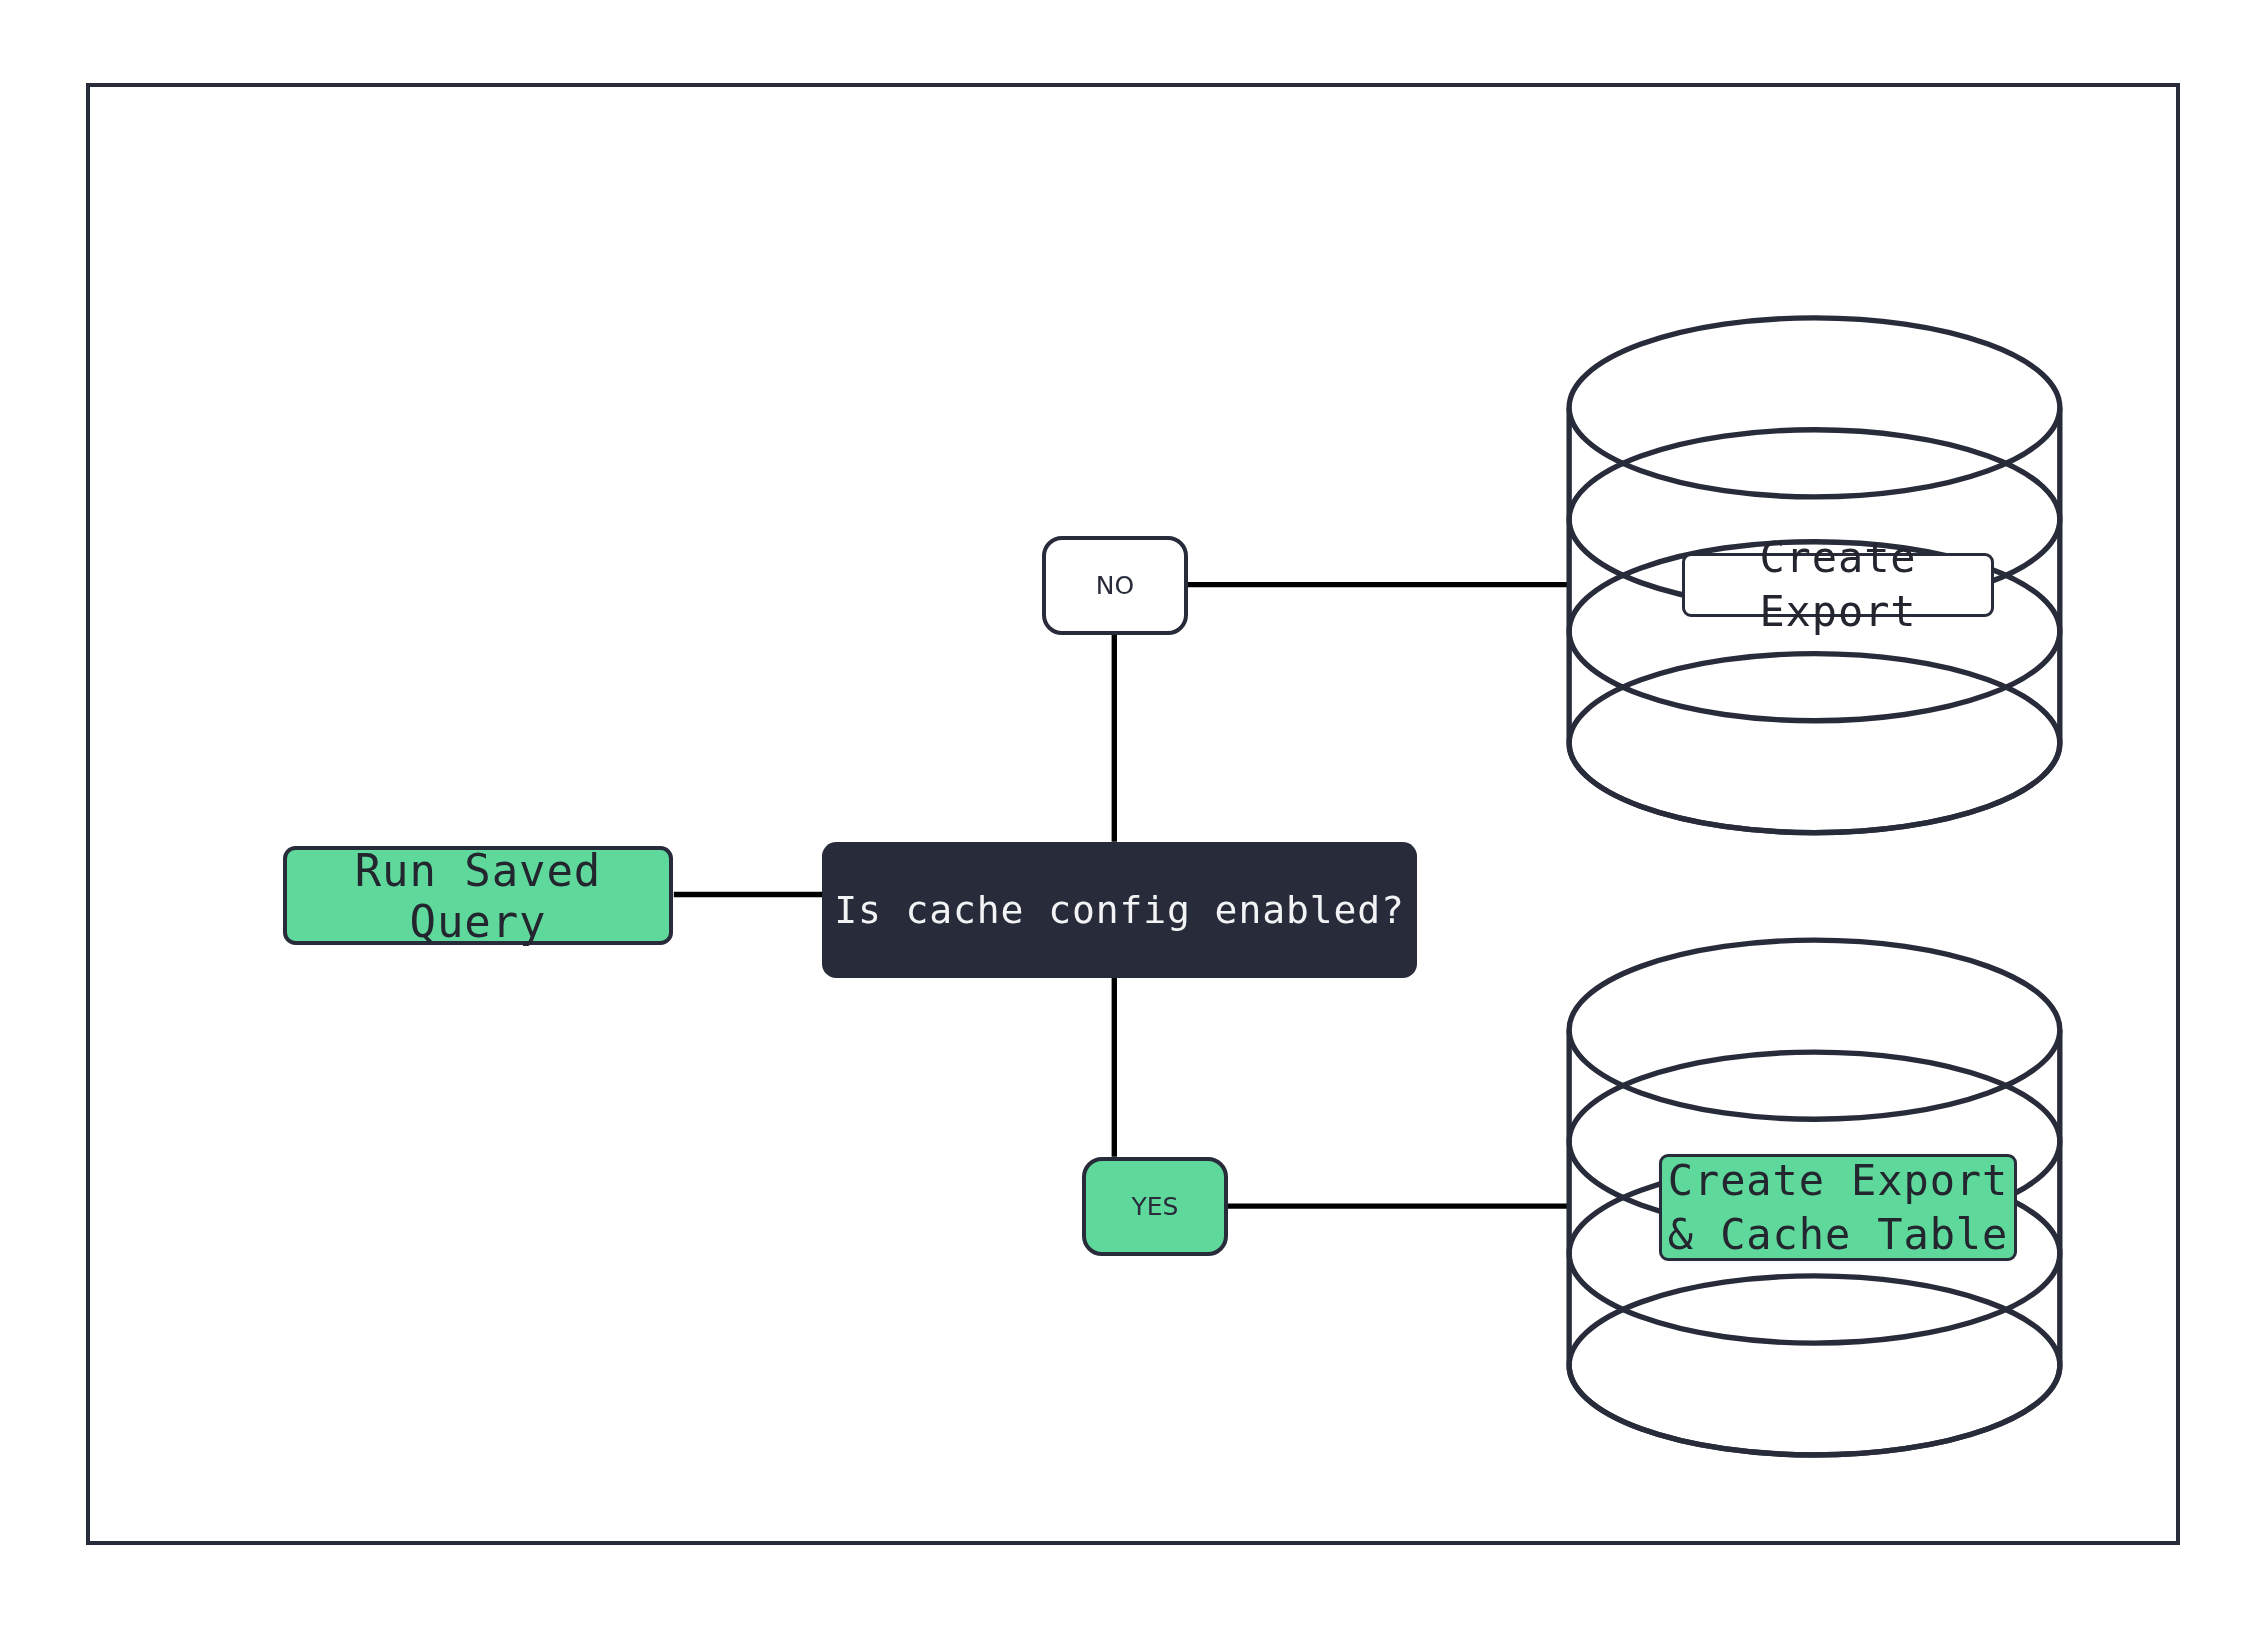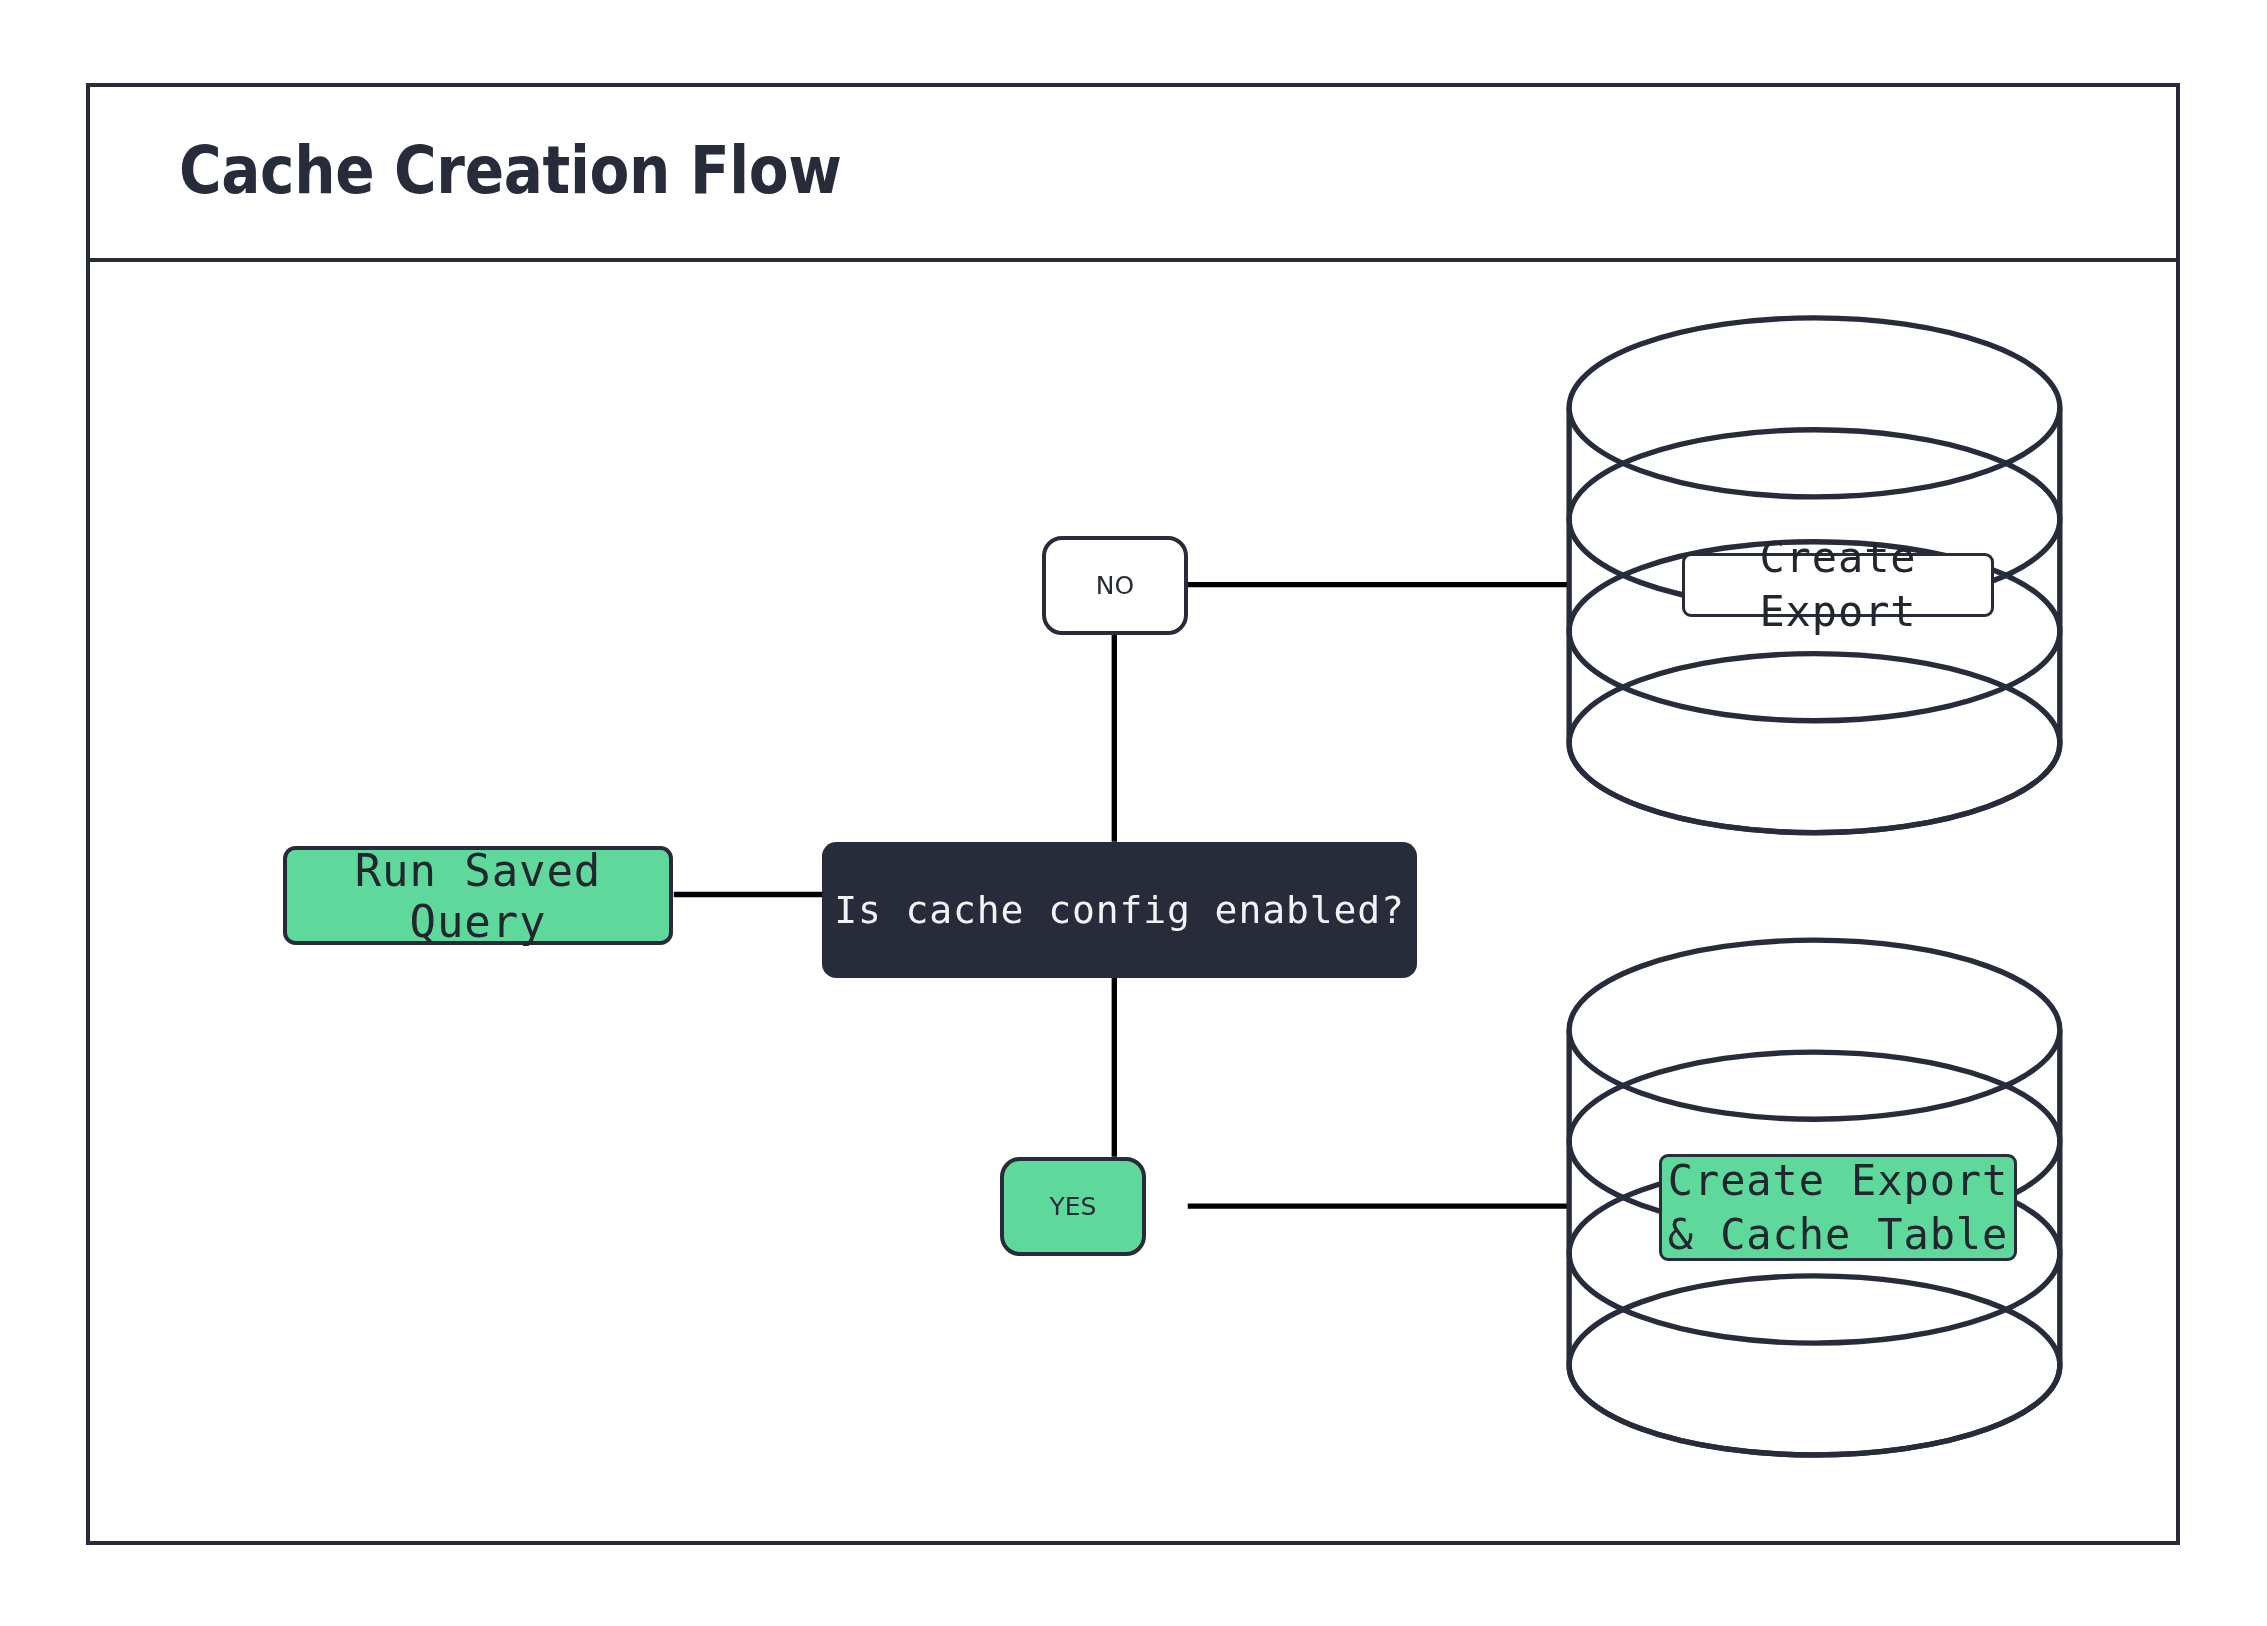--- a/index.html
+++ b/index.html
@@ -129,35 +129,32 @@
   }
 
   .db-label.green {
     background: #5FD99B;
   }
 
   
   #node-run-saved-query { left: 283px;  top: 846px;  width: 390px; height: 99px; }
   #node-decision        { left: 822px;  top: 842px;  width: 595px; height: 136px; }
   #node-no              { left: 1042px; top: 536px;  width: 146px; height: 99px; }
-  #node-yes             { left: 1000px; top: 1157px; width: 146px; height: 99px; }
+  #node-yes             { left: 1082px; top: 1157px; width: 146px; height: 99px; }
 
   #db-label-top    { left: 1682px; top: 553px;  width: 312px; height: 64px; }
   #db-label-bottom { left: 1659px; top: 1154px; width: 358px; height: 107px; }
 </style>
 </head>
 <body>
 
 <div id="stage">
 
   <div class="frame"></div>
 
-  <div class="frame-header">
-    <div class="frame-title">Cache Creation Flow</div>
-  </div>
 
   <svg id="canvas" viewBox="0 0 2532 1816" xmlns="http://www.w3.org/2000/svg">
 
     <g stroke="#000000" stroke-width="6" fill="none">
       <line x1="752" y1="999" x2="918" y2="999"></line>
     </g>
 
     <g stroke="#000000" stroke-width="6" fill="none">
       <line x1="1244" y1="940" x2="1244" y2="708"></line>
     </g>

